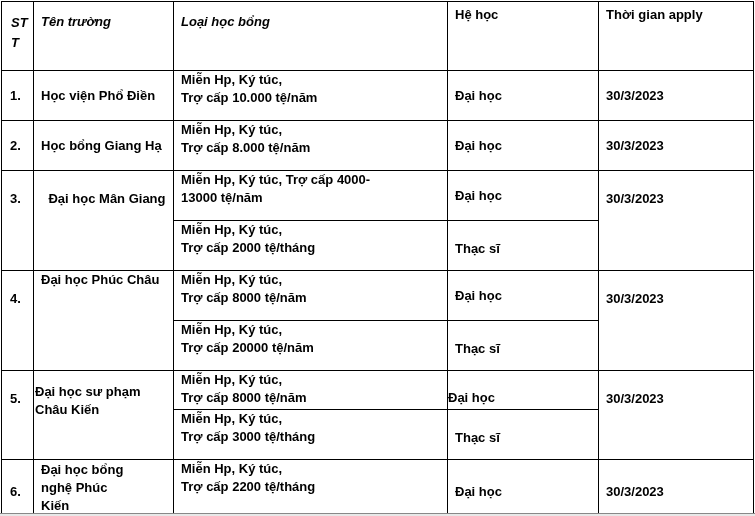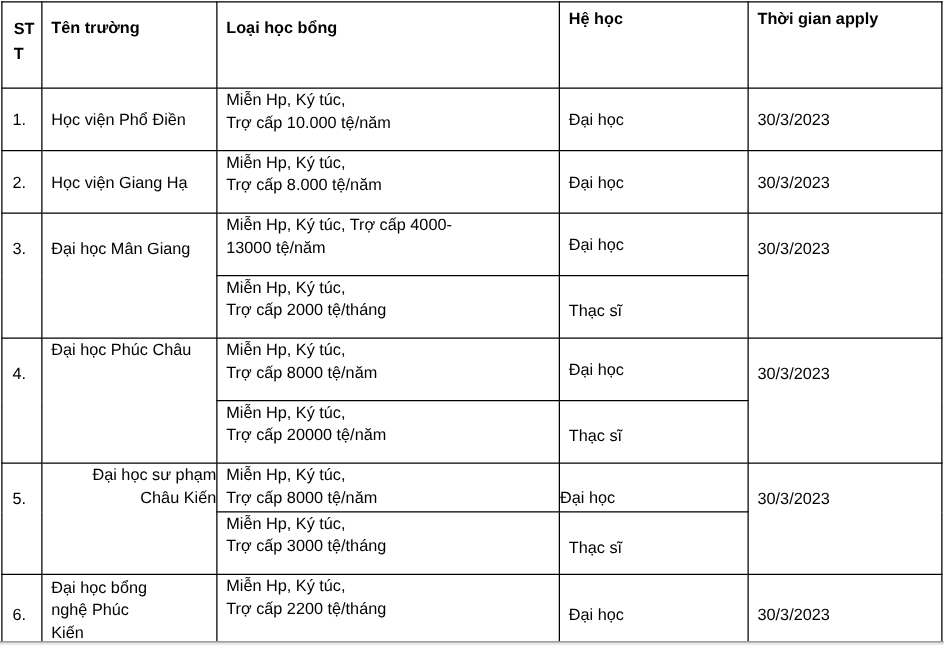--- a/index.html
+++ b/index.html
@@ -1,27 +1,27 @@
 <!DOCTYPE html>
 <html><head>
   <meta charset="utf-8">
   <style>
     html, body { margin: 0; padding: 0; background: #ffffff; }
     body { width: 755px; height: 516px; overflow: hidden; position: relative;
            font-family: "Liberation Sans", sans-serif; color: #000; }
     table.sch { position: absolute; left: 1px; top: 1px; border-collapse: collapse;
                 table-layout: fixed; font-size: 13px; line-height: 18px; }
     table.sch td, table.sch th { border: 1px solid #000; padding: 0; vertical-align: top;
-                text-align: left; font-weight: normal; }
+                text-align: left; font-weight: bold; }
     th { font-weight: bold !important; }
     .hdr td, .hdr th { height: 57px; }
     .pad { padding-left: 7px !important; margin-left: 36px; }
     .c-stt { padding-left: 8px !important; }
     .top4 { padding-top: 4px !important; }
-    .top8 { padding-top: 11px !important; }
+    .top8 { padding-top: 11px !important; font-style: italic; }
     .mid { vertical-align: middle !important; }
     .bottom-rule { position: absolute; left: 0; top: 513px; width: 755px; height: 3px;
                    border-top: 1px solid #888; background: #e8e8e8; }
   </style>
 </head>
 <body>
 
 <table class="sch">
   <colgroup>
     <col style="width:32px">
@@ -45,32 +45,32 @@
     <td class="pad">
       <div>Miễn Hp, Ký túc,</div>
       <div>Trợ cấp 10.000 tệ/năm</div>
     </td>
     <td class="pad mid">Đại học</td>
     <td class="pad mid">30/3/2023</td>
   </tr>
 
   <tr style="height:50px">
     <td class="c-stt mid">2.</td>
-    <td class="pad mid">Học viện Giang Hạ</td>
+    <td class="pad mid">Học bổng Giang Hạ</td>
     <td class="pad">
       <div>Miễn Hp, Ký túc,</div>
       <div>Trợ cấp 8.000 tệ/năm</div>
     </td>
     <td class="pad mid">Đại học</td>
     <td class="pad mid">30/3/2023</td>
   </tr>
 
   <tr style="height:50px">
     <td class="c-stt" rowspan="2" style="padding-top:19px;">3.</td>
-    <td class="pad" rowspan="2" style="padding-top:19px;">Đại học Mân Giang</td>
+    <td class="pad" rowspan="2" style="padding-top:19px;text-align:center;">Đại học Mân Giang</td>
     <td class="pad">
       <div>Miễn Hp, Ký túc, Trợ cấp 4000-</div>
       <div>13000 tệ/năm</div>
     </td>
     <td class="pad mid">Đại học</td>
     <td class="pad" rowspan="2" style="padding-top:19px;">30/3/2023</td>
   </tr>
   <tr style="height:50px">
     <td class="pad">
       <div>Miễn Hp, Ký túc,</div>
@@ -92,21 +92,21 @@
   <tr style="height:50px">
     <td class="pad">
       <div>Miễn Hp, Ký túc,</div>
       <div>Trợ cấp 20000 tệ/năm</div>
     </td>
     <td class="pad" style="padding-top:19px;">Thạc sĩ</td>
   </tr>
 
   <tr style="height:39px">
     <td class="c-stt" rowspan="2" style="padding-top:19px;">5.</td>
-    <td rowspan="2" style="padding-left:1px; padding-top:0;text-align:right;">
+    <td rowspan="2" style="padding-left:1px; padding-top:12px;">
       <div>Đại học sư phạm</div>
       <div>Châu Kiến</div>
     </td>
     <td class="pad">
       <div>Miễn Hp, Ký túc,</div>
       <div>Trợ cấp 8000 tệ/năm</div>
     </td>
     <td style="padding-top:18px; padding-left:0;">Đại học</td>
     <td class="pad" rowspan="2" style="padding-top:19px;">30/3/2023</td>
   </tr>

